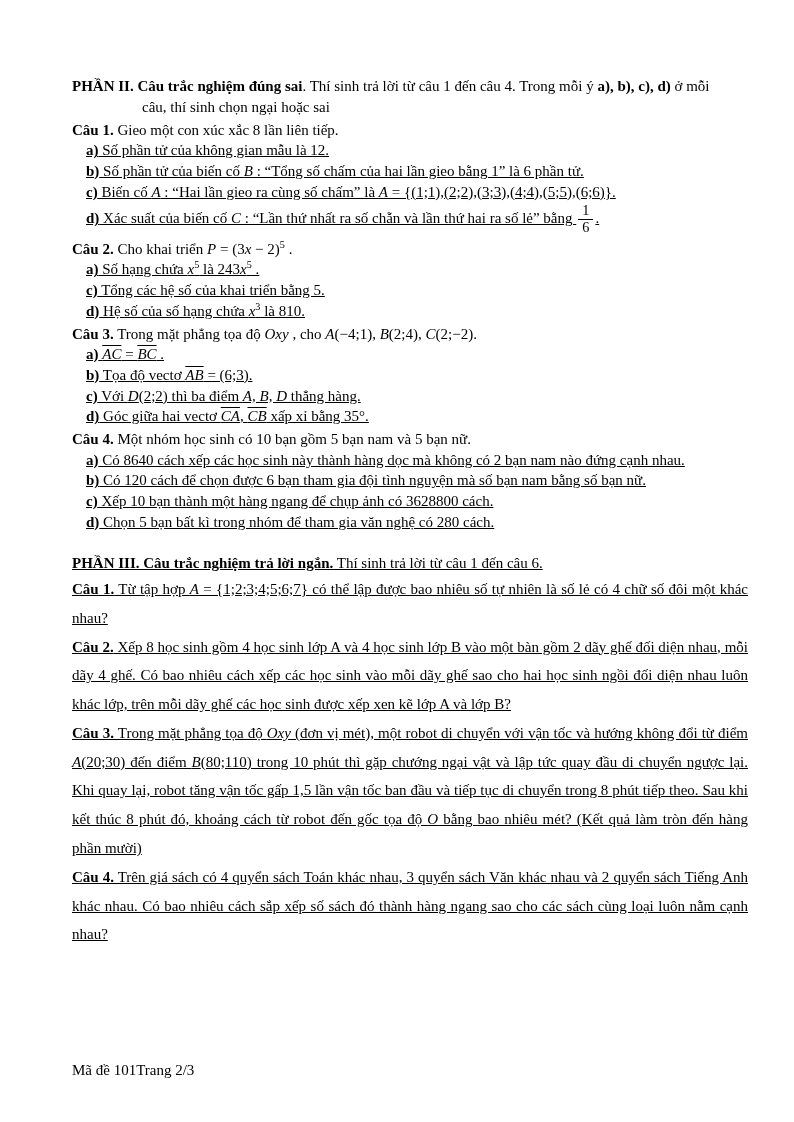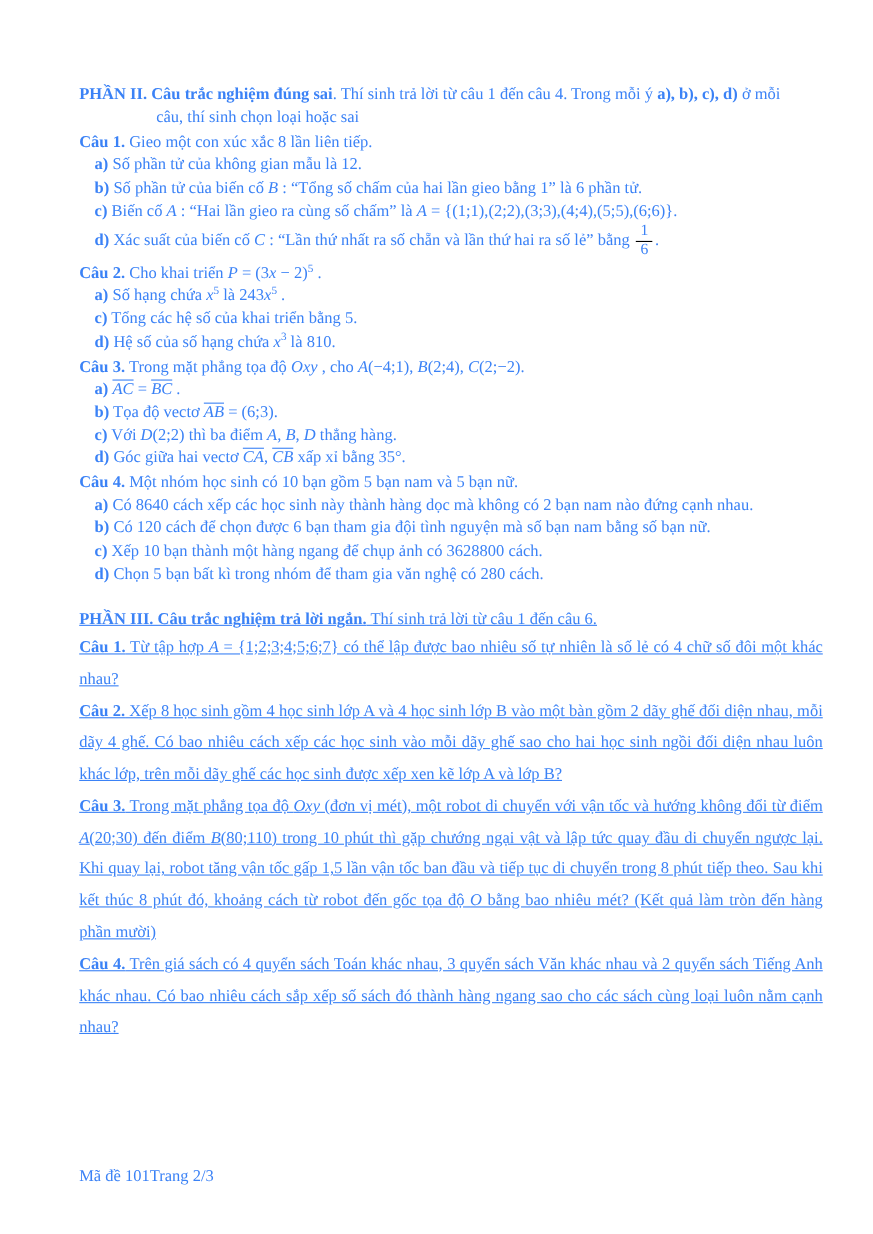--- a/index.html
+++ b/index.html
@@ -1,25 +1,25 @@
 <!DOCTYPE html>
 <html><head>
 <meta charset="utf-8">
 <style>
   html,body{margin:0;padding:0;background:#888;}
   .page{
     width:794px;height:1122px;background:#ffffff;margin:0 auto;
     box-sizing:border-box;padding:76px 46px 42px 72px;
     font-family:"Liberation Serif","DejaVu Serif",serif;
-    font-size:15px;color:#3b82f6;display:flex;flex-direction:column;
+    font-size:15px;color:#000000;display:flex;flex-direction:column;
   }
   .p{line-height:1.38;}
   .part2 .heading{line-height:1.4;}
   .heading-cont{margin-left:70px;}
-  .item{margin-left:14px;}
+  .item{margin-left:14px;text-decoration:underline;}
   .q{margin-top:2px;}
   .seg-b{font-weight:700;}
   .seg-i{font-style:italic;}
   .seg-ol{font-style:italic;text-decoration:overline;margin-top:19px;}
   .seg-sup-u{vertical-align:super;font-size:0.68em;line-height:0;}
   .frac{display:inline-block;vertical-align:middle;text-align:center;
         font-size:0.95em;line-height:1.1;margin:1px 2px;}
   .frac .num{display:block;padding:0 4px;border-bottom:1px solid #000;}
   .frac .den{display:block;padding:0 4px;}
   .part3{margin-top:20px;text-decoration:underline;}
@@ -27,21 +27,21 @@
   .part3 .heading{line-height:1.5;text-align:left;}
   .footer{margin-top:auto;display:flex;justify-content:flex-start;line-height:1.3;}
 </style>
 </head>
 <body>
 
 <div class="page">
 
   <div class="part2">
     <div class="p heading"><span class="seg-b">PHẦN II. Câu trắc nghiệm đúng sai</span><span>. Thí sinh trả lời từ câu 1 đến câu 4. Trong mỗi ý </span><span class="seg-b">a), b), c), d)</span><span> ở mỗi</span></div>
-    <div class="p heading-cont"><span>câu, thí sinh chọn loại hoặc sai</span></div>
+    <div class="p heading-cont"><span>câu, thí sinh chọn ngại hoặc sai</span></div>
 
     <div>
       <div class="p q"><span class="seg-b">Câu 1.</span><span> Gieo một con xúc xắc 8 lần liên tiếp.</span></div>
       <div class="p item"><span class="seg-b">a)</span><span> Số phần tử của không gian mẫu là 12.</span></div>
       <div class="p item"><span class="seg-b">b)</span><span> Số phần tử của biến cố </span><span class="seg-i">B</span><span> : “Tổng số chấm của hai lần gieo bằng 1” là 6 phần tử.</span></div>
       <div class="p item"><span class="seg-b">c)</span><span> Biến cố </span><span class="seg-i">A</span><span> : “Hai lần gieo ra cùng số chấm” là </span><span class="seg-i">A</span><span> = {(1;1),(2;2),(3;3),(4;4),(5;5),(6;6)}.</span></div>
       <div class="p item"><span class="seg-b">d)</span><span> Xác suất của biến cố </span><span class="seg-i">C</span><span> : “Lần thứ nhất ra số chẵn và lần thứ hai ra số lẻ” bằng </span><span class="frac"><span class="num">1</span><span class="den">6</span></span><span>.</span></div>
     </div>
 
     <div>

